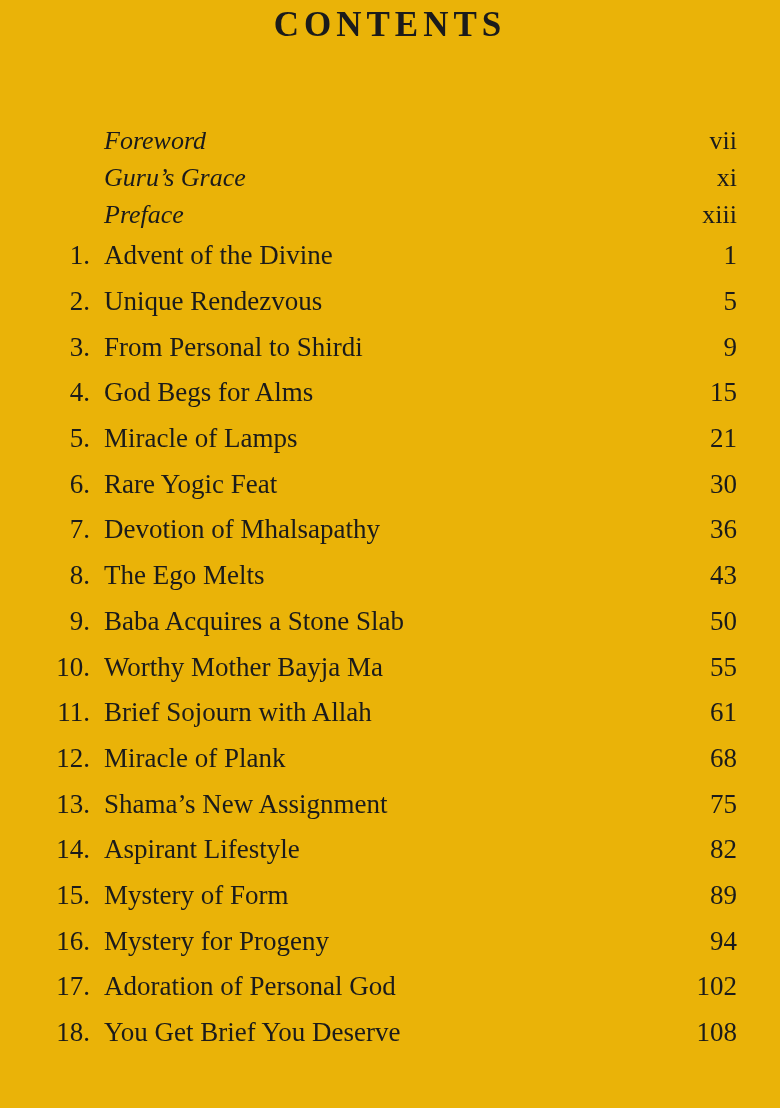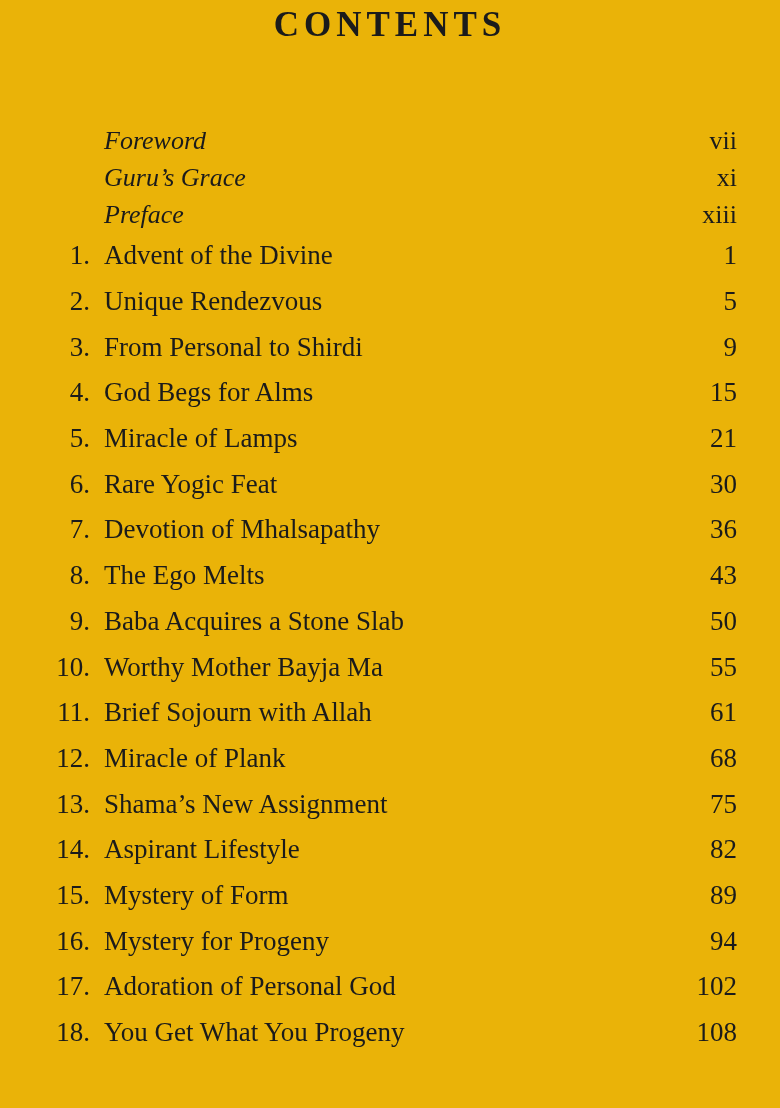--- a/index.html
+++ b/index.html
@@ -169,18 +169,18 @@
       <span class="label">Mystery for Progeny</span>
       <span class="pg">94</span>
     </div>
     <div class="row chapter-row">
       <span class="num">17.</span>
       <span class="label">Adoration of Personal God</span>
       <span class="pg">102</span>
     </div>
     <div class="row chapter-row">
       <span class="num">18.</span>
-      <span class="label">You Get What You Progeny</span>
+      <span class="label">You Get Brief You Deserve</span>
       <span class="pg">108</span>
     </div>
 
   </div>
 </div>
 
 </body></html>

